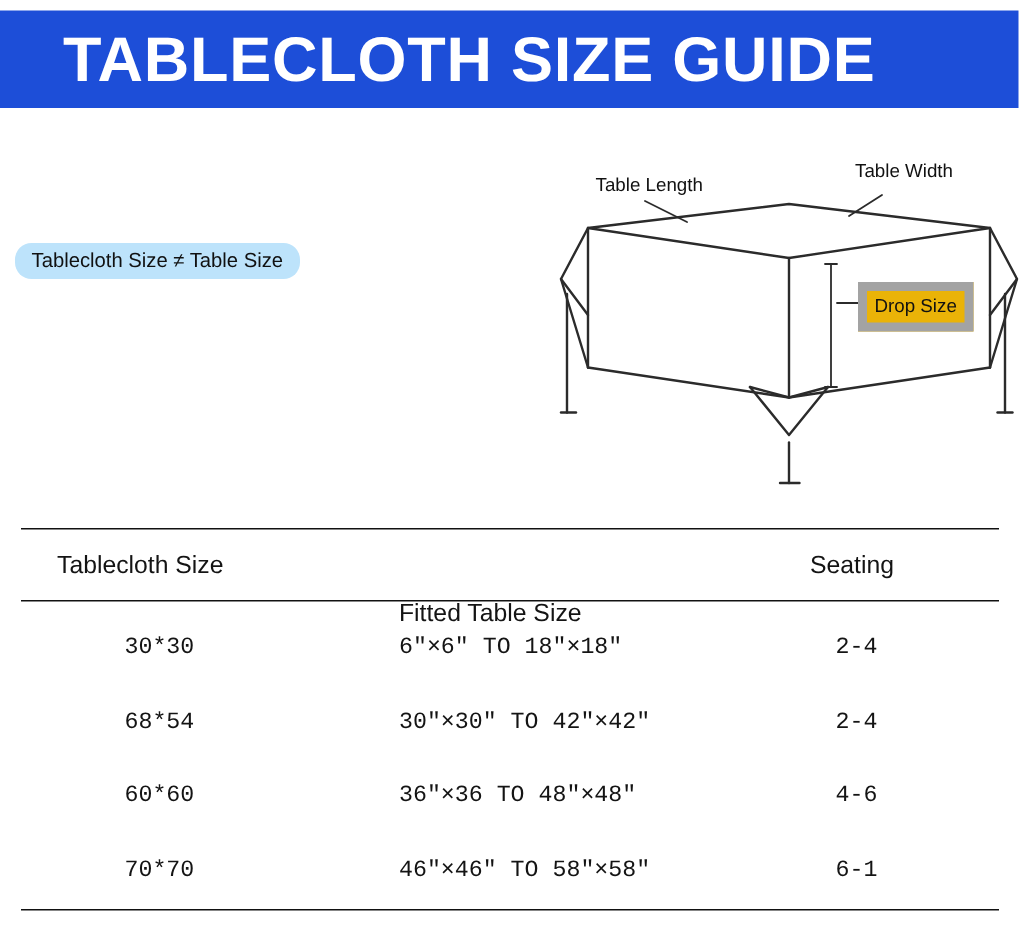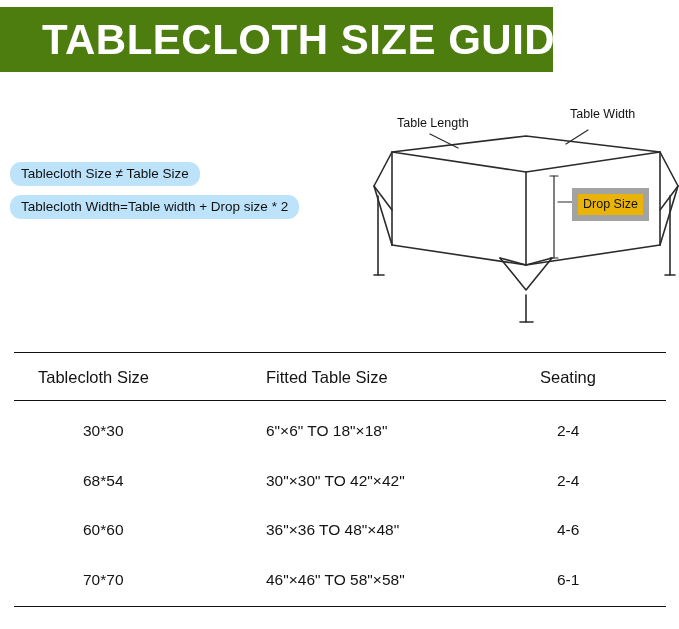--- a/index.html
+++ b/index.html
@@ -12,23 +12,23 @@
     background: #ffffff;
     font-family: "Liberation Sans", sans-serif;
     overflow: hidden;
     position: relative;
   }
   
   .header {
     position: absolute;
     left: 0;
     top: 7px;
-    width: 553px;
+    width: 679px;
     height: 65px;
-    background: #4d7c0f;
+    background: #1d4ed8;
     display: flex;
     align-items: center;
   }
   .header-title {
     color: #ffffff;
     font-size: 42px;
     font-weight: bold;
     letter-spacing: 0.5px;
     padding-left: 42px;
     line-height: 1;
@@ -85,43 +85,40 @@
     height: 1px;
     background: #111111;
   }
   .rule-top { top: 352px; }
   .rule-mid { top: 400px; }
   .rule-bottom { top: 606px; }
 
   .hdr-row { position: absolute; top: 368px; left: 14px; width: 652px; height: 26px; }
   .hdr-cell { position: absolute; font-size: 16.5px; color: #141414; white-space: nowrap; }
   .c1 { left: 24px; }
-  .c2 { left: 252px; }
+  .c2 { left: 252px; margin-top: 32px; }
   .c3 { left: 526px; }
 
   .body-rows { position: absolute; top: 408px; left: 14px; width: 652px; }
-  .body-row { position: relative; height: 49.5px; }
+  .body-row { position: relative; height: 49.5px; font-family: Liberation Mono, monospace; }
   .body-cell { position: absolute; font-size: 15.5px; color: #141414; white-space: nowrap; top: 14px; }
   .b1 { left: 69px; }
   .b2 { left: 252px; }
   .b3 { left: 543px; }
 </style>
 </head>
 <body>
 
 <div class="header">
   <div class="header-title">TABLECLOTH SIZE GUIDE</div>
 </div>
 
 <div class="formulas">
   <div class="formula-row">
     <span class="formula">Tablecloth Size ≠ Table Size</span>
-  </div>
-  <div class="formula-row">
-    <span class="formula">Tablecloth Width=Table width + Drop size * 2</span>
   </div>
 </div>
 
 <div class="diagram">
   <svg width="349" height="250" viewBox="0 0 349 250">
     <g fill="none" stroke="#2b2b2b" stroke-width="1.6" stroke-linejoin="round" stroke-linecap="round">
 
       <polygon points="62,62 196,46 330,62 196,82"></polygon>
 
       <polyline points="62,62 62,155"></polyline>

